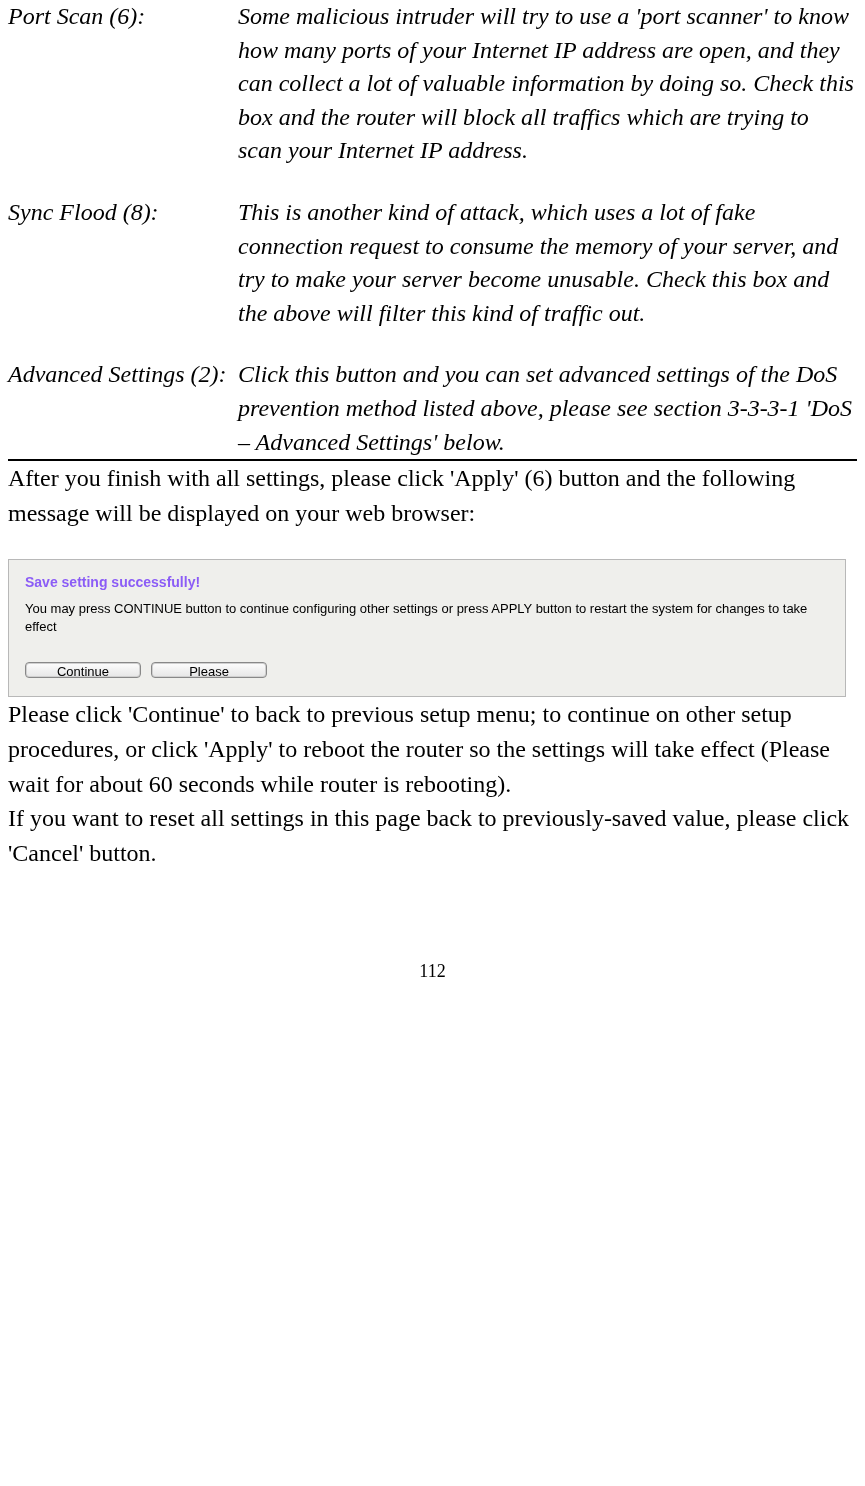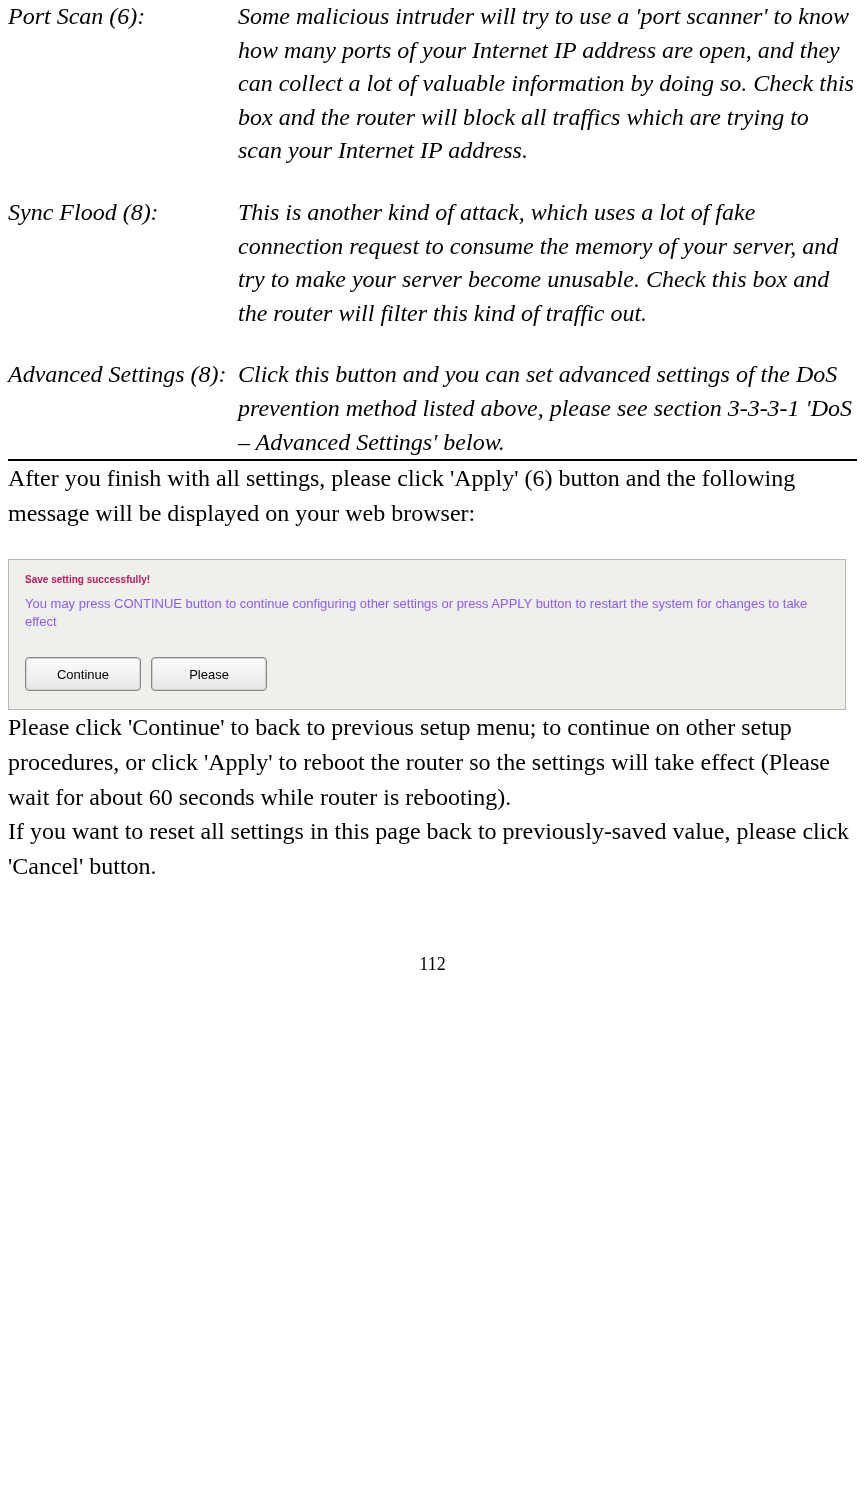--- a/index.html
+++ b/index.html
@@ -41,80 +41,80 @@
   .screenshot-box {
     margin-top: 28px;
     width: 838px;
     border: 1px solid #b8b8b8;
     background: #efefec;
     padding: 14px 16px 18px 16px;
     box-sizing: border-box;
     font-family: Tahoma, Arial, sans-serif;
   }
   .ss-title {
-    font-size: 10px;
+    font-size: 14px;
     font-weight: bold;
-    color: #be185d;
+    color: #8b5cf6;
     margin-bottom: 10px;
   }
   .ss-msg {
     font-size: 13px;
-    color: #8b5cf6;
+    color: #000000;
     line-height: 1.4;
     margin-bottom: 26px;
   }
   .ss-buttons {
     display: flex;
     gap: 10px;
   }
   .ss-btn {
     width: 116px;
-    height: 34px;
+    height: 16px;
     border: 1px solid #888;
     border-radius: 4px;
     background: linear-gradient(#fdfdfd, #e6e6e6);
     font-family: Tahoma, Arial, sans-serif;
     font-size: 13px;
     text-align: center;
     box-shadow: 0 0 0 1px #d0d0d0 inset;
     cursor: pointer;
     color: #000;
   }
   .page-num {
     text-align: center;
     font-size: 18px;
-    margin-top: 70px;
+    margin-top: 90px;
     font-family: "Times New Roman", Times, serif;
   }
 </style>
 </head>
 <body>
 
 <div class="page">
 
   <table class="def-table">
     <tbody>
         <tr>
       <td class="term">Port Scan (6):</td>
       <td>Some malicious intruder will try to use a 'port scanner' to know how many ports of your Internet IP address are open, and they can collect a lot of valuable information by doing so. Check this box and the router will block all traffics which are trying to scan your Internet IP address.</td>
     </tr>
     <tr class="spacer-row">
           <td></td>
           <td></td>
         </tr>
     <tr>
       <td class="term">Sync Flood (8):</td>
-      <td>This is another kind of attack, which uses a lot of fake connection request to consume the memory of your server, and try to make your server become unusable. Check this box and the router will filter this kind of traffic out.</td>
+      <td>This is another kind of attack, which uses a lot of fake connection request to consume the memory of your server, and try to make your server become unusable. Check this box and the above will filter this kind of traffic out.</td>
     </tr>
     <tr class="spacer-row">
           <td></td>
           <td></td>
         </tr>
     <tr>
-      <td class="term hr-bottom">Advanced Settings (8):</td>
+      <td class="term hr-bottom">Advanced Settings (2):</td>
       <td class="hr-bottom">Click this button and you can set advanced settings of the DoS prevention method listed above, please see section 3-3-3-1 'DoS – Advanced Settings' below.</td>
     </tr>
   </tbody>
     </table>
 
   <div class="body-text">After you finish with all settings, please click 'Apply' (6) button and the following message will be displayed on your web browser:</div>
 
   <div class="screenshot-box">
     <div class="ss-title">Save setting successfully!</div>
     <div class="ss-msg">You may press CONTINUE button to continue configuring other settings or press APPLY button to restart the system for changes to take effect</div>

